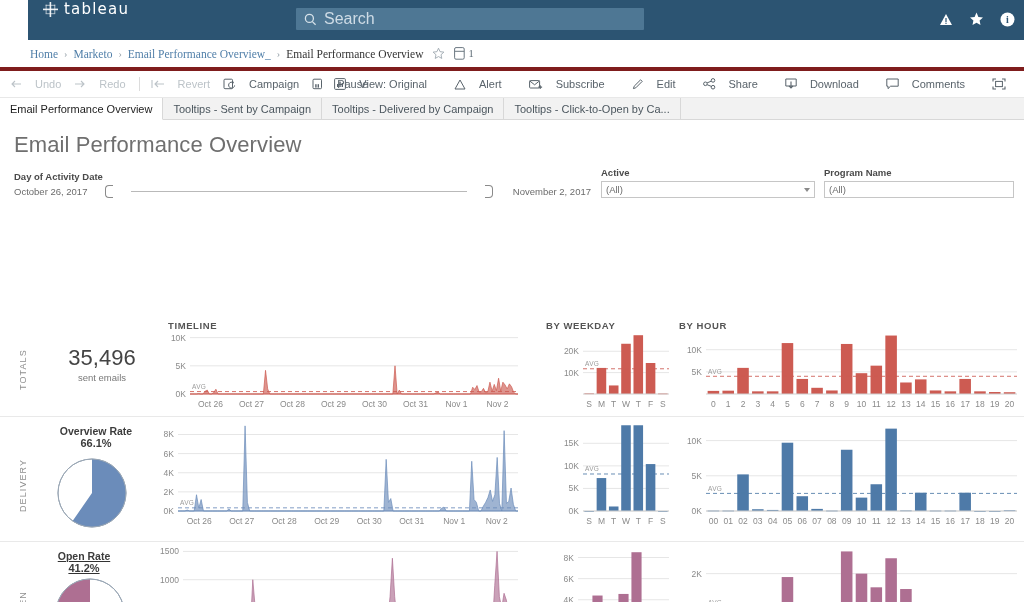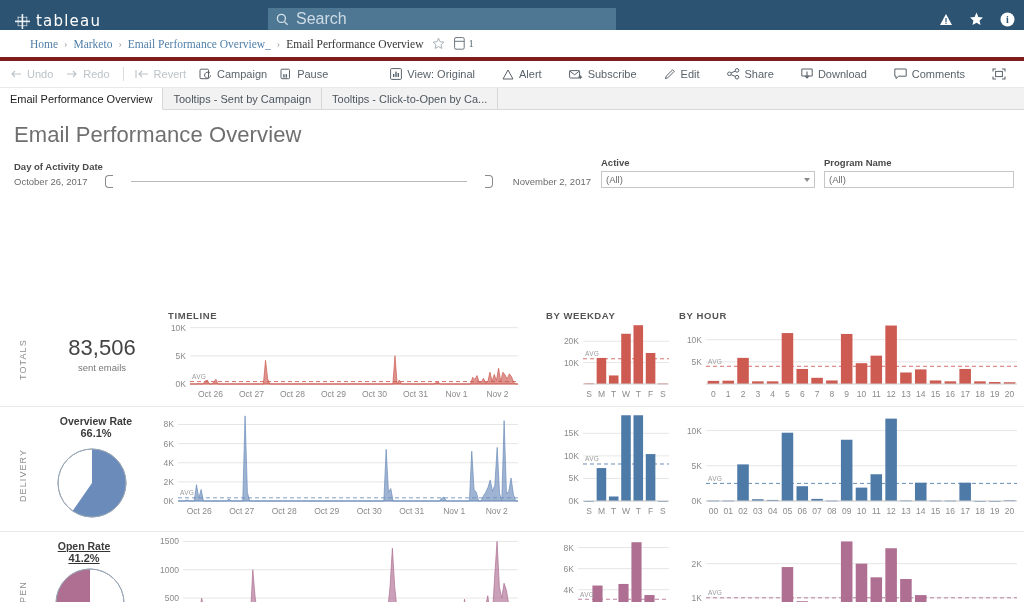--- a/index.html
+++ b/index.html
@@ -3,21 +3,21 @@
 <meta charset="utf-8">
 <style>
   html,body{margin:0;padding:0;}
   body{
     width:1024px;height:602px;overflow:hidden;
     font-family:"Liberation Sans", sans-serif;
     background:#ffffff;color:#333;
     -webkit-font-smoothing:antialiased;
   }
   
-  .topnav{height:30px;background:#2c5472;display:flex;align-items:flex-end;position:relative;}
+  .topnav{height:40px;background:#2c5472;display:flex;align-items:flex-start;position:relative;margin-left:28px;}
   .logo{display:flex;align-items:center;margin-left:14px;}
   .logo-mark{width:17px;height:17px;margin-right:5px;position:relative;}
   .logo-text{color:#fff;font-size:15px;letter-spacing:1.2px;font-family:"DejaVu Sans",sans-serif;}
   .searchbox{position:absolute;left:268px;top:8px;width:348px;height:22px;background:#4e7794;
              display:flex;align-items:center;border-radius:1px;}
   .searchbox .s-icon{margin-left:8px;margin-right:7px;display:flex;}
   .searchbox .s-ph{color:#cfdce6;font-size:16px;}
   .nav-right{position:absolute;right:9px;top:0;height:38px;display:flex;align-items:center;gap:16px;}
   .nav-ic{width:15px;height:15px;display:flex;align-items:center;justify-content:center;cursor:pointer;}
 
@@ -26,21 +26,21 @@
             font-size:11.5px;border-bottom:4px solid #7f1d1d;font-family:Liberation Serif, serif;}
   .crumb{color:#4f7ea8;cursor:pointer;}
   .crumb.cur{color:#333;cursor:default;}
   .crumb-sep{color:#9aa5ad;margin:0 6px;font-size:10px;}
   .crumb-ic{margin-left:9px;display:flex;align-items:center;}
   .crumb-count{font-size:10.5px;color:#5d6b75;margin-left:3px;}
 
   
   .toolbar{height:26px;background:#fff;display:flex;align-items:center;padding-left:10px;
            border-bottom:1px solid #e8e8e8;position:relative;font-size:11px;}
-  .tb-item{display:flex;align-items:center;gap:5px;color:#59636b;margin-right:13px;cursor:pointer;white-space:nowrap;}
+  .tb-item{display:flex;align-items:center;gap:13px;color:#59636b;margin-right:13px;cursor:pointer;white-space:nowrap;}
   .tb-item.dis{color:#bcc3c8;cursor:default;}
   .tb-div{width:1px;height:14px;background:#dcdcdc;margin-right:11px;}
   .tb-right{position:absolute;right:6px;display:flex;align-items:center;}
   .tb-right .tb-item{margin-right:12px;margin-left:15px;}
 
   
   .tabbar{height:21px;background:#f2f2f2;display:flex;align-items:stretch;border-bottom:1px solid #d8d8d8;}
   .tab{display:flex;align-items:center;padding:0 10px;font-size:11px;color:#4b565e;
        border-right:1px solid #d8d8d8;cursor:pointer;white-space:nowrap;}
   .tab.active{background:#fff;color:#1c1c1c;border-bottom:1px solid #fff;margin-bottom:-1px;}
@@ -251,20 +251,23 @@
 </div>
 
 <div class="tabbar">
   <div class="tab active">
       <span>Email Performance Overview</span>
     </div>
   <div class="tab">
       <span>Tooltips - Sent by Campaign</span>
     </div>
   <div class="tab">
+      <span>Tooltips - Delivered by Campaign</span>
+    </div>
+  <div class="tab">
       <span>Tooltips - Click-to-Open by Ca...</span>
     </div>
 </div>
 
 <div class="dash">
   <div class="dash-title">Email Performance Overview</div>
 
   <div class="filters">
     <div class="f-block" style="width:577px;">
       <span class="f-label">Day of Activity Date</span>
@@ -295,21 +298,21 @@
 
   <div style="position:absolute;left:168px;top:200px;" class="panel-title">TIMELINE</div>
   <div style="position:absolute;left:546px;top:200px;" class="panel-title">BY WEEKDAY</div>
   <div style="position:absolute;left:679px;top:200px;" class="panel-title">BY HOUR</div>
 
   <div class="rowlabel" style="position:absolute;left:18px;top:214px;height:72px;">TOTALS</div>
   <div class="rowlabel" style="position:absolute;left:18px;top:322px;height:86px;">DELIVERY</div>
   <div class="rowlabel" style="position:absolute;left:18px;top:455px;height:62px;">OPEN</div>
 
   <div style="position:absolute;left:46px;top:225px;width:112px;">
-    <div class="kpi-big">83,506</div>
+    <div class="kpi-big">35,496</div>
     <div class="kpi-sub">sent emails</div>
   </div>
 
   <div style="position:absolute;left:40px;top:305px;width:112px;">
     <div class="kpi-name">Overview Rate</div>
     <div class="kpi-val">66.1%</div>
   </div>
   <div style="position:absolute;left:56px;top:337px;">
     <svg width="72" height="72" viewBox="0 0 72 72">
       <circle cx="36" cy="36" r="34" fill="#ffffff" stroke="#9aa7b5" stroke-width="1"></circle>

